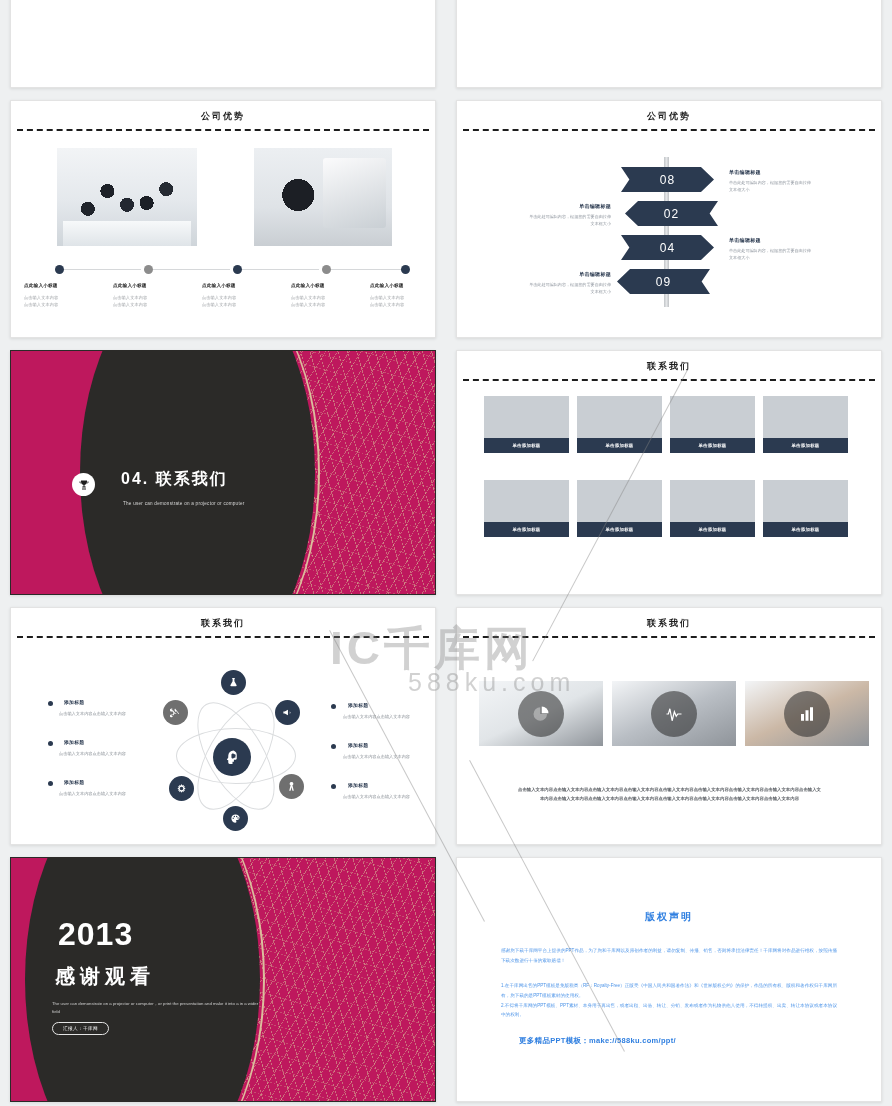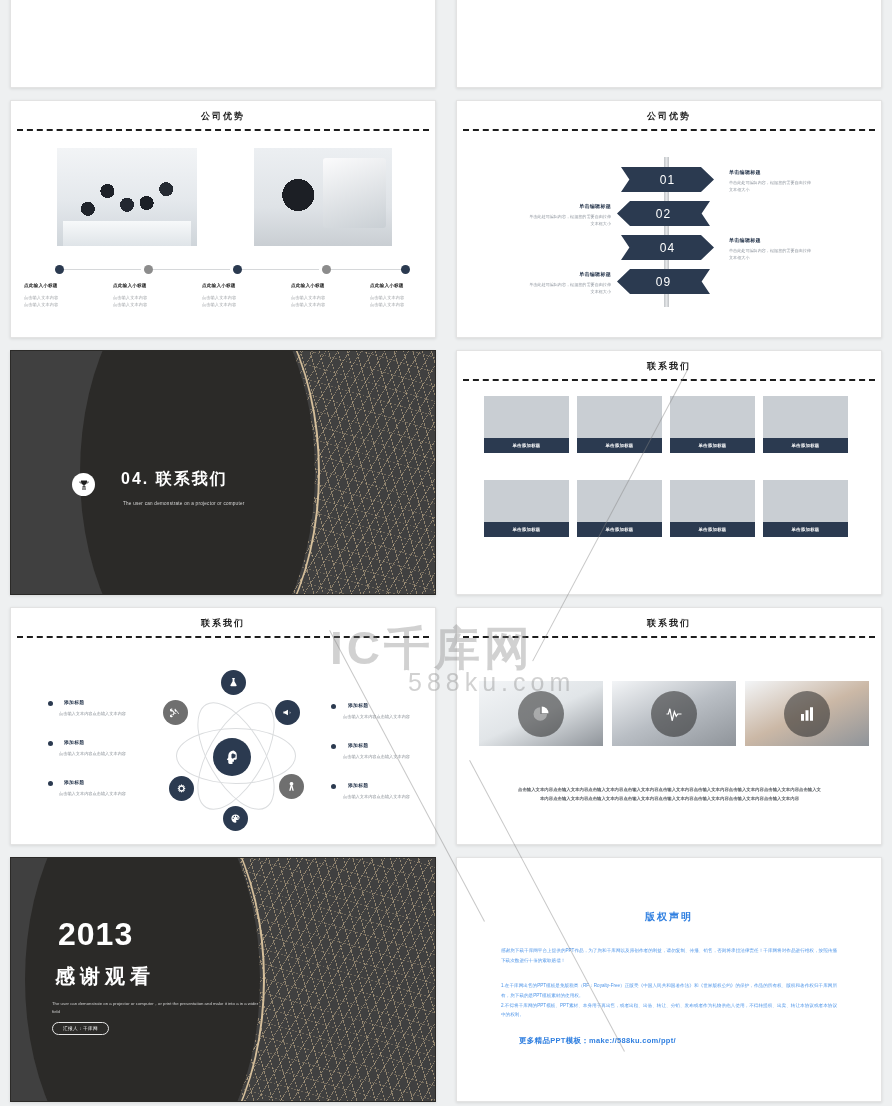--- a/index.html
+++ b/index.html
@@ -12,21 +12,21 @@
   #page{ position:relative; width:892px; height:1106px; }
 
   
   .slide{
     position:absolute;
     background:#ffffff;
     border:1px solid #e3e3e3;
     box-shadow:0 1px 3px rgba(0,0,0,.10);
     overflow:hidden;
   }
-  .slide.dark{ background:#404040; border-color:#2b2a28; }
+  .slide.dark{ background:#be185d; border-color:#2b2a28; }
 
   
   .s-title{
     width:100%; text-align:center;
     font-size:9px; font-weight:bold; color:#1d1d1d;
     letter-spacing:2px; padding-top:9px;
   }
   .dash-rule{
     margin:6px 6px 0 6px; height:0;
     border-top:2px dashed #1d1d1d;
@@ -215,25 +215,25 @@
        <div class="tl-p" style="left:359px; top:193px;">点击输入文本内容<br>点击输入文本内容</div>
       </div>
   </div>
 
   <div class="slide" style="left:456px; top:100px; width:426px; height:238px;">
     <div class="s-title">公司优势</div>
     <div class="dash-rule"></div>
     <div class="pole" style="left:207px; top:56px; height:150px;"></div>
     <div id="ribbons">
         <div class="ribbon" style="left:164px; top:66px; width:93px;">
-         <span>01</span>
+         <span>08</span>
        </div>
         <div class="rb-h" style="left:272px; top:68px;">单击编辑标题</div>
          <div class="rb-p" style="left:272px; top:78px; width:82px;">单击此处可编辑内容，根据您的需要自由拉伸文本框大小</div>
-        <div class="ribbon flip" style="left:160px; top:100px; width:93px;">
+        <div class="ribbon flip" style="left:168px; top:100px; width:93px;">
          <span>02</span>
        </div>
         <div class="rb-h" style="left:72px; top:102px; width:82px; text-align:right;">单击编辑标题</div>
          <div class="rb-p" style="left:72px; top:112px; width:82px; text-align:right;">单击此处可编辑内容，根据您的需要自由拉伸文本框大小</div>
         <div class="ribbon" style="left:164px; top:134px; width:93px;">
          <span>04</span>
        </div>
         <div class="rb-h" style="left:272px; top:136px;">单击编辑标题</div>
          <div class="rb-p" style="left:272px; top:146px; width:82px;">单击此处可编辑内容，根据您的需要自由拉伸文本框大小</div>
         <div class="ribbon flip" style="left:160px; top:168px; width:93px;">

